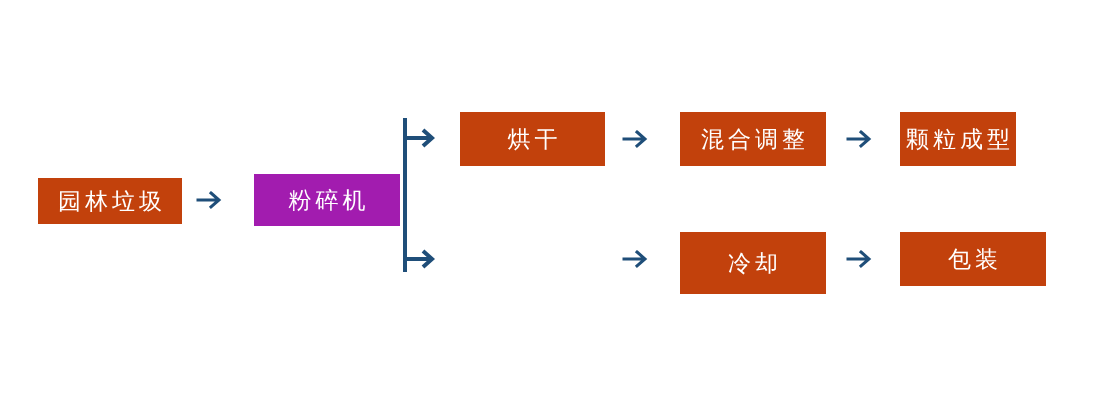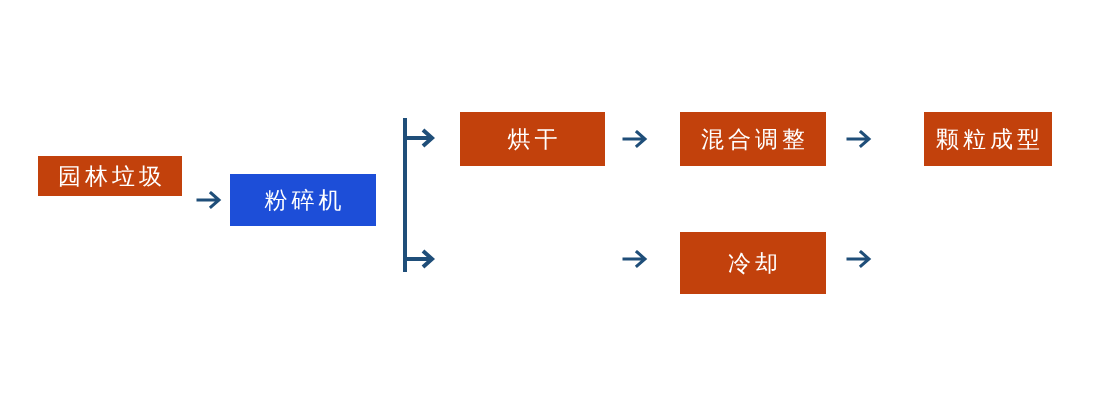--- a/index.html
+++ b/index.html
@@ -32,21 +32,21 @@
     box-sizing: border-box;
     color: #ffffff;
     font-size: 23px;
     letter-spacing: 4px;
     text-indent: 4px;
     line-height: 1;
     white-space: nowrap;
     font-weight: 400;
   }
   .node.blue { background: #c2410c; }
-  .node.red  { background: #1d4ed8; }
+  .node.red  { background: #a21caf; margin-left: 24px; }
 
   
   .arrow {
     position: absolute;
     width: 30px;
     height: 26px;
     color: #1F4E79;
   }
   .arrow svg { display: block; width: 100%; height: 100%; }
 
@@ -54,21 +54,21 @@
   .branch {
     position: absolute;
   }
   .branch svg { display: block; }
 </style>
 </head>
 <body>
 
 <div id="diagram">
 
-  <div class="node blue" style="left:38px; top:156px; width:144px; height:40px;">
+  <div class="node blue" style="left:38px; top:178px; width:144px; height:46px;">
     <span>园林垃圾</span>
   </div>
 
   <div class="arrow" style="left:196px; top:187px;">
     <svg viewBox="0 0 30 26" aria-hidden="true">
       <path d="M2 13 H21 M15 6 L23 13 L15 20" fill="none" stroke="currentColor" stroke-width="3" stroke-linecap="square" stroke-linejoin="miter"></path>
     </svg>
   </div>
 
   <div class="node red" style="left:230px; top:174px; width:146px; height:52px;">
@@ -103,35 +103,38 @@
   <div class="node blue" style="left:680px; top:112px; width:146px; height:54px;">
     <span>混合调整</span>
   </div>
 
   <div class="arrow" style="left:846px; top:126px;">
     <svg viewBox="0 0 30 26" aria-hidden="true">
       <path d="M2 13 H21 M15 6 L23 13 L15 20" fill="none" stroke="currentColor" stroke-width="3" stroke-linecap="square" stroke-linejoin="miter"></path>
     </svg>
   </div>
 
-  <div class="node blue" style="left:924px; top:112px; width:128px; height:54px;">
+  <div class="node blue" style="left:900px; top:112px; width:116px; height:54px;">
     <span>颗粒成型</span>
   </div>
 
 
   <div class="arrow" style="left:622px; top:246px;">
     <svg viewBox="0 0 30 26" aria-hidden="true">
       <path d="M2 13 H21 M15 6 L23 13 L15 20" fill="none" stroke="currentColor" stroke-width="3" stroke-linecap="square" stroke-linejoin="miter"></path>
     </svg>
   </div>
 
   <div class="node blue" style="left:680px; top:232px; width:146px; height:62px;">
     <span>冷却</span>
   </div>
 
   <div class="arrow" style="left:846px; top:246px;">
     <svg viewBox="0 0 30 26" aria-hidden="true">
       <path d="M2 13 H21 M15 6 L23 13 L15 20" fill="none" stroke="currentColor" stroke-width="3" stroke-linecap="square" stroke-linejoin="miter"></path>
     </svg>
   </div>
 
+  <div class="node blue" style="left:900px; top:232px; width:146px; height:54px;">
+    <span>包装</span>
+  </div>
 
 </div>
 
 </body></html>

